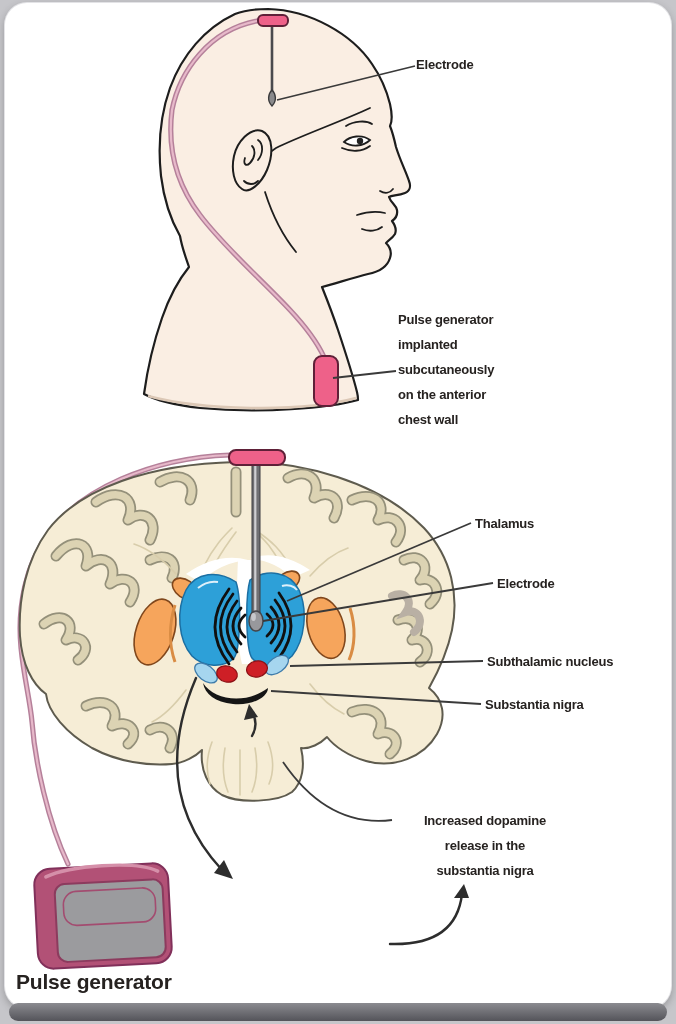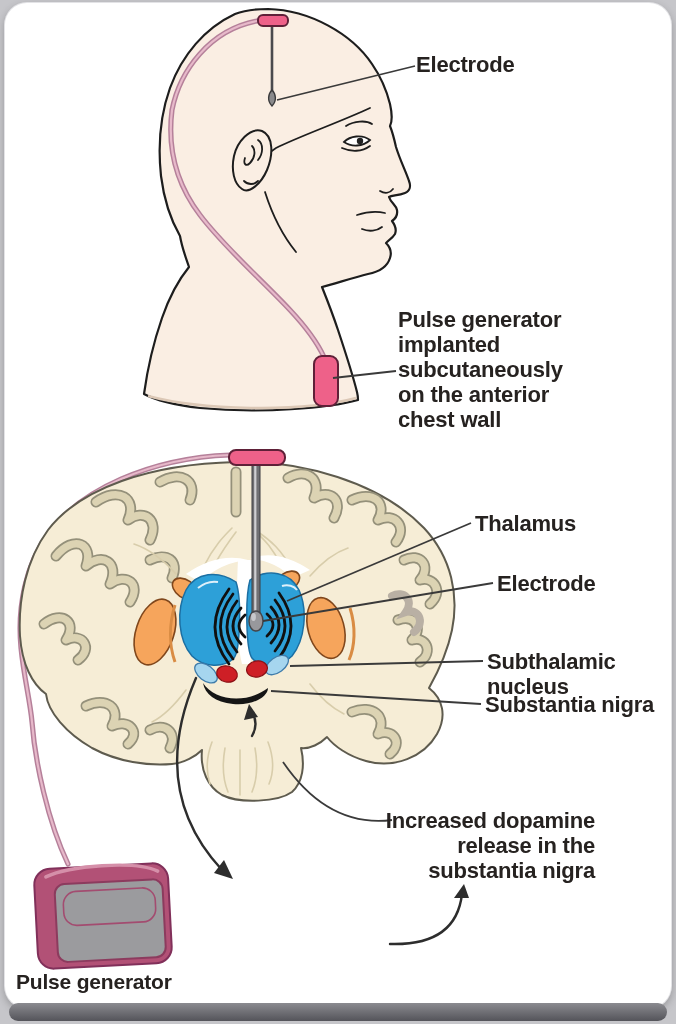--- a/index.html
+++ b/index.html
@@ -3,23 +3,23 @@
 <meta charset="utf-8">
 <style>
   html,body{margin:0;padding:0;}
   body{width:676px;height:1024px;background:#c6c6ca;font-family:"Liberation Sans",sans-serif;}
   .stage{position:relative;width:676px;height:1024px;overflow:hidden;}
   .card{position:absolute;left:5px;top:3px;right:5px;bottom:16px;background:#ffffff;
         border-radius:22px;box-shadow:0 0 0 1px #e3e3e6, 0 3px 8px rgba(0,0,0,.28);}
   .bottom-bar{position:absolute;left:9px;right:9px;top:1003px;height:18px;border-radius:9px;
         background:linear-gradient(#8b8b90,#54545a);}
   svg.fig{position:absolute;left:0;top:0;}
-  .lbl{position:absolute;font-weight:700;font-size:22px;line-height:25px;color:#262220;
+  .lbl{position:absolute;font-weight:700;font-size:13px;line-height:25px;color:#262220;
        white-space:pre-line;letter-spacing:-0.2px;}
-  .lbl.center{text-align:right;}
+  .lbl.center{text-align:center;}
   .lbl.big{font-size:21px;}
   
   .skin{fill:#faeee3;stroke:#1d1d1d;stroke-width:2.2;stroke-linejoin:round;}
   .thin{fill:none;stroke:#1d1d1d;stroke-width:1.8;stroke-linecap:round;}
   .gy-under{fill:none;stroke:#94907a;stroke-width:11;stroke-linecap:round;stroke-linejoin:round;}
   .gy-over{fill:none;stroke:#dcd3b3;stroke-width:7.5;stroke-linecap:round;stroke-linejoin:round;}
   .gy-gray{fill:none;stroke:#b9b0a4;stroke-width:8;stroke-linecap:round;}
   .fiber{fill:none;stroke:#d8cdab;stroke-width:1.6;stroke-linecap:round;}
   .wire-outer{fill:none;stroke:#b5809a;stroke-width:5.2;stroke-linecap:round;}
   .wire-inner{fill:none;stroke:#e7b9ca;stroke-width:2.2;stroke-linecap:round;}

